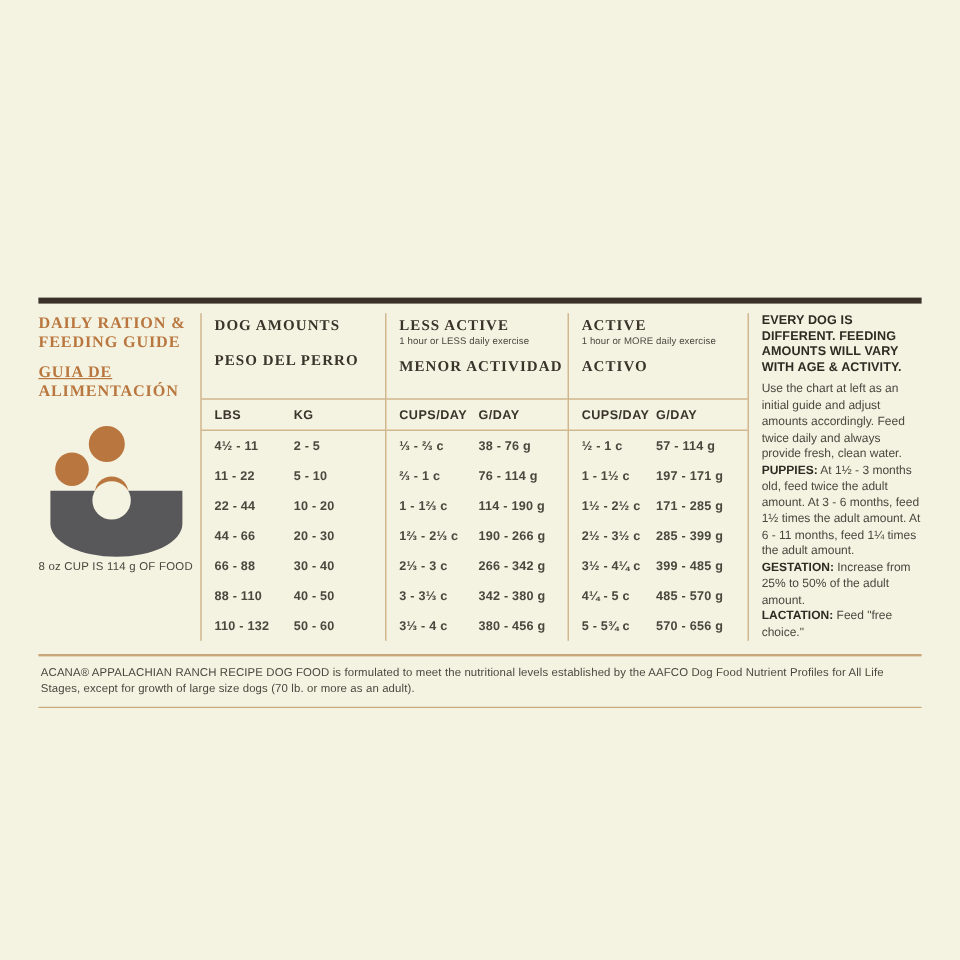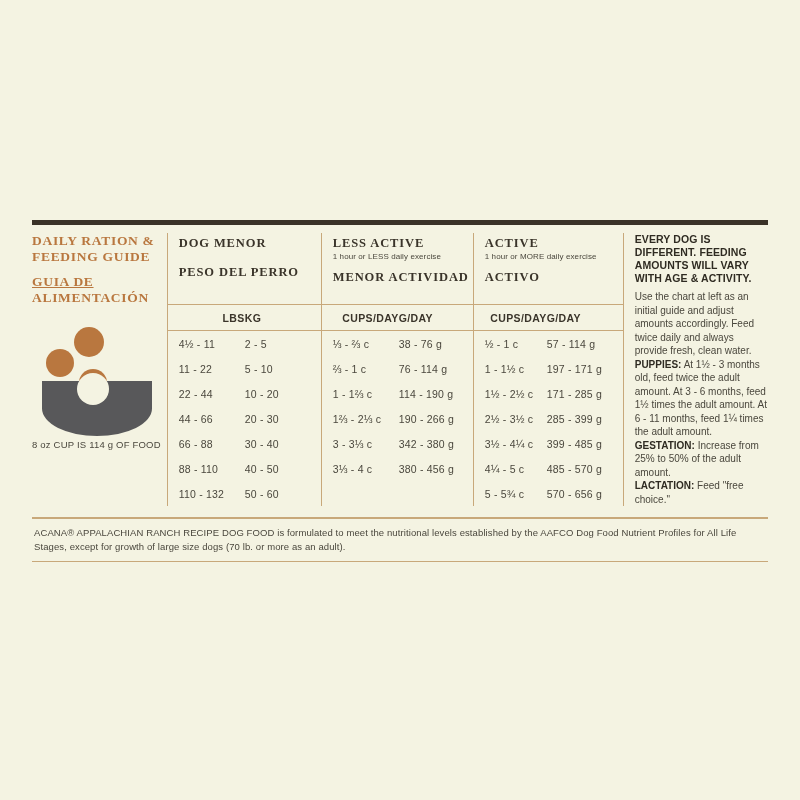--- a/index.html
+++ b/index.html
@@ -4,21 +4,21 @@
 <style>
   html,body{margin:0;padding:0;}
   body{
     width:800px;height:800px;
     background:#f4f3e2;
     font-family:"Liberation Sans", sans-serif;
     overflow:hidden;
   }
   #panel{
     position:absolute;
-    left:32px; top:220px;
+    left:32px; top:248px;
     width:736px;
     color:#3b3a32;
   }
   .top-rule{
     height:5px;
     background:#3a3228;
     width:100%;
   }
   .grid{
     display:flex;
@@ -118,35 +118,35 @@
     display:flex;
     align-items:center;
     padding-left:11px;
     box-sizing:border-box;
     border-bottom:1.5px solid #c8a87a;
     font-size:10.5px;
     font-weight:bold;
     letter-spacing:.4px;
     color:#3a342a;
   }
-  .gsub span{ display:inline-block;text-align:right; }
+  .gsub span{ display:inline-block; }
   .g-weight .c1{ width:66px; }
   .g-less .c1{ width:66px; }
   .g-active .c1{ width:62px; }
   .trow{
     height:25px;
     display:flex;
     align-items:center;
     padding-left:11px;
     box-sizing:border-box;
     font-size:10.5px;
     color:#4a473d;
     letter-spacing:.2px;
   }
-  .trow span{ display:inline-block; }
+  .trow span{ display:inline-block;font-weight:bold; }
   
   .col-notes{
     width:168px;
     padding-left:11px;
     box-sizing:border-box;
   }
   .n-head{
     font-size:10.5px;
     font-weight:bold;
     line-height:13px;
@@ -201,21 +201,21 @@
         <div class="bowl"></div>
         <div class="bowl-notch"></div>
       </div>
       <div class="cup-note">8 oz CUP IS 114 g OF FOOD</div>
     </div>
 
     <div class="col-table">
 
       <div class="tgroup g-weight">
         <div class="ghead">
-          <div class="gh1">DOG MENOR</div>
+          <div class="gh1">DOG AMOUNTS</div>
           <div class="gh2">PESO DEL PERRO</div>
         </div>
         <div class="gsub">
           <span class="c1">LBS</span>
           <span>KG</span>
         </div>
         <div>
           <div class="trow">
               <span class="c1">4½ - 11</span>
               <span>2 - 5</span>
@@ -266,20 +266,24 @@
               <span class="c1">⅔ - 1 c</span>
               <span>76 - 114 g</span>
             </div>
           <div class="trow">
               <span class="c1">1 - 1⅔ c</span>
               <span>114 - 190 g</span>
             </div>
           <div class="trow">
               <span class="c1">1⅔ - 2⅓ c</span>
               <span>190 - 266 g</span>
+            </div>
+          <div class="trow">
+              <span class="c1">2⅓ - 3 c</span>
+              <span>266 - 342 g</span>
             </div>
           <div class="trow">
               <span class="c1">3 - 3⅓ c</span>
               <span>342 - 380 g</span>
             </div>
           <div class="trow">
               <span class="c1">3⅓ - 4 c</span>
               <span>380 - 456 g</span>
             </div>
         </div>

